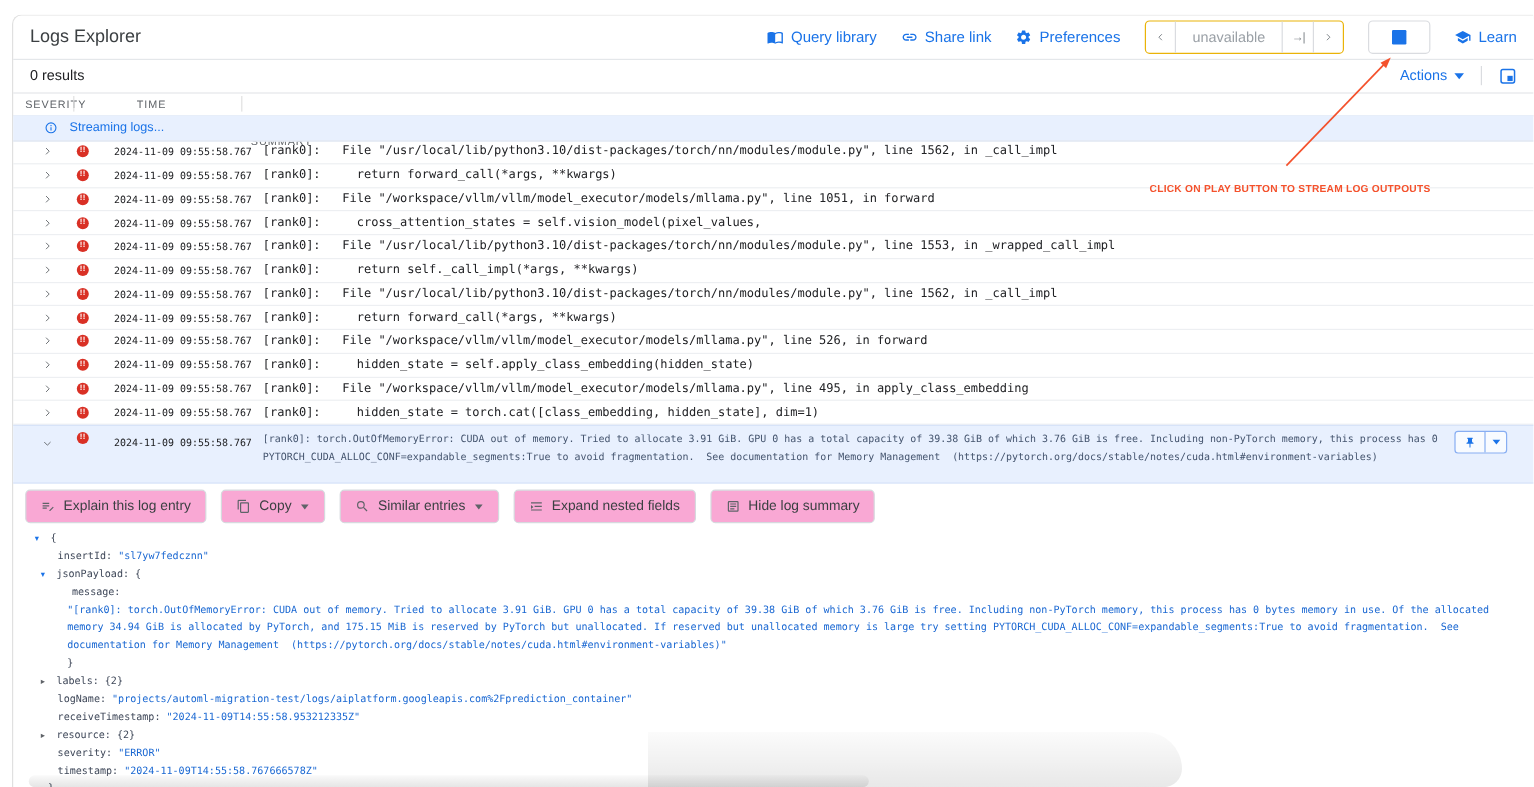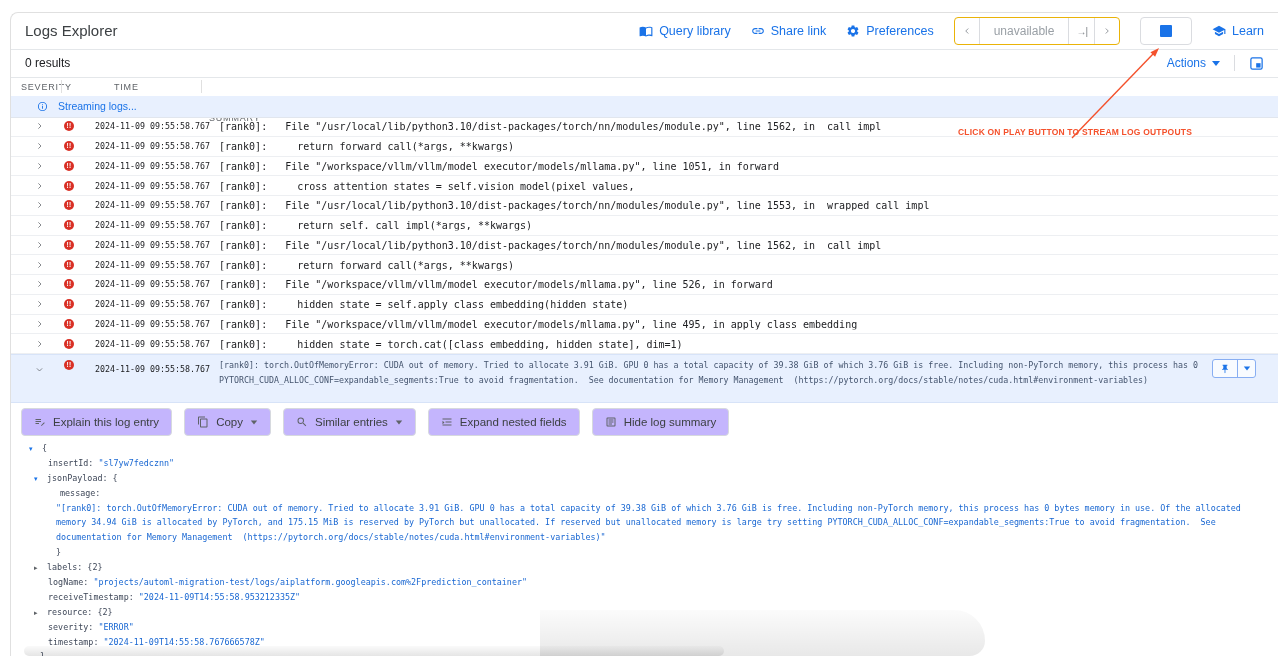--- a/index.html
+++ b/index.html
@@ -53,34 +53,34 @@
   .exrow .ltime{top:9px;transform:none;}
   .extext{position:absolute;left:208px;top:3px;right:75px;}
   .exline{font-size:8.3px;line-height:15.2px;color:#44546e;white-space:pre;}
   .pingroup{position:absolute;right:22px;top:4px;height:17px;border:1px solid #88aef2;border-radius:3px;background:#f8fbff;display:flex;align-items:stretch;}
   .pinseg{width:24px;display:flex;align-items:center;justify-content:center;color:#1a73e8;cursor:pointer;}
   .pinseg svg{width:10px;height:10px;fill:#1a73e8;}
   .pincaret{width:17px;border-left:1px solid #88aef2;display:flex;align-items:center;justify-content:center;cursor:pointer;}
   .pincaret .tri{border-top-color:#1a73e8;transform:scale(.8);}
   
   .etoolbar{position:absolute;left:0;right:0;top:390px;height:38px;display:flex;align-items:center;gap:12px;padding-left:10px;}
-  .tbtn{height:26px;border:1px solid #d6d9de;border-radius:4px;background:#c4b5fd;color:#3c4043;font-size:11.5px;font-weight:500;display:flex;align-items:center;gap:7px;padding:0 12px;cursor:pointer;white-space:nowrap;}
+  .tbtn{height:26px;border:1px solid #d6d9de;border-radius:4px;background:#f9a8d4;color:#3c4043;font-size:11.5px;font-weight:500;display:flex;align-items:center;gap:7px;padding:0 12px;cursor:pointer;white-space:nowrap;}
   .tbtn svg{width:12px;height:12px;fill:#5f6368;}
   .tbtn .tri{border-top-color:#5f6368;transform:scale(.8);}
   
   .json{position:absolute;left:0;right:0;top:428px;}
   .jrow{height:14.9px;line-height:14.9px;font-family:"DejaVu Sans Mono",monospace;font-size:8.4px;white-space:pre;color:#3e4758;}
   .jv{color:#1967d2;}
   .jc{color:#3e4758;}
   .jcar{display:inline-block;width:13px;font-size:7px;color:#5f6368;font-family:"DejaVu Sans",sans-serif;cursor:pointer;}
   .jcar.open{color:#1a73e8;}
   .p-root{padding-left:18px;} .p-key{padding-left:37px;} .p-carkey{padding-left:23px;}
   .p-msg{padding-left:49px;} .p-str{padding-left:45px;} .p-close1{padding-left:45px;} .p-close0{padding-left:29px;}
   
-  .annotation{position:absolute;left:958px;top:127px;font-size:8.5px;font-weight:700;color:#f4512c;letter-spacing:.2px;z-index:6;}
+  .annotation{position:absolute;left:958px;top:152px;font-size:8.5px;font-weight:700;color:#f4512c;letter-spacing:.2px;z-index:6;}
   .arrow-svg{position:absolute;left:0;top:0;width:1278px;height:656px;pointer-events:none;z-index:6;}
   
   .blobA{position:absolute;left:24px;top:646px;width:700px;height:10px;border-radius:5px;background:linear-gradient(180deg,rgba(0,0,0,.02),rgba(0,0,0,.10));z-index:4;pointer-events:none;}
   .blobB{position:absolute;left:540px;top:610px;width:445px;height:46px;border-radius:0 44px 22px 0;background:linear-gradient(180deg,rgba(0,0,0,.015),rgba(0,0,0,.09));z-index:4;pointer-events:none;}
 </style>
 </head>
 <body>
 
 <div class="stage">
   <div class="panel">

